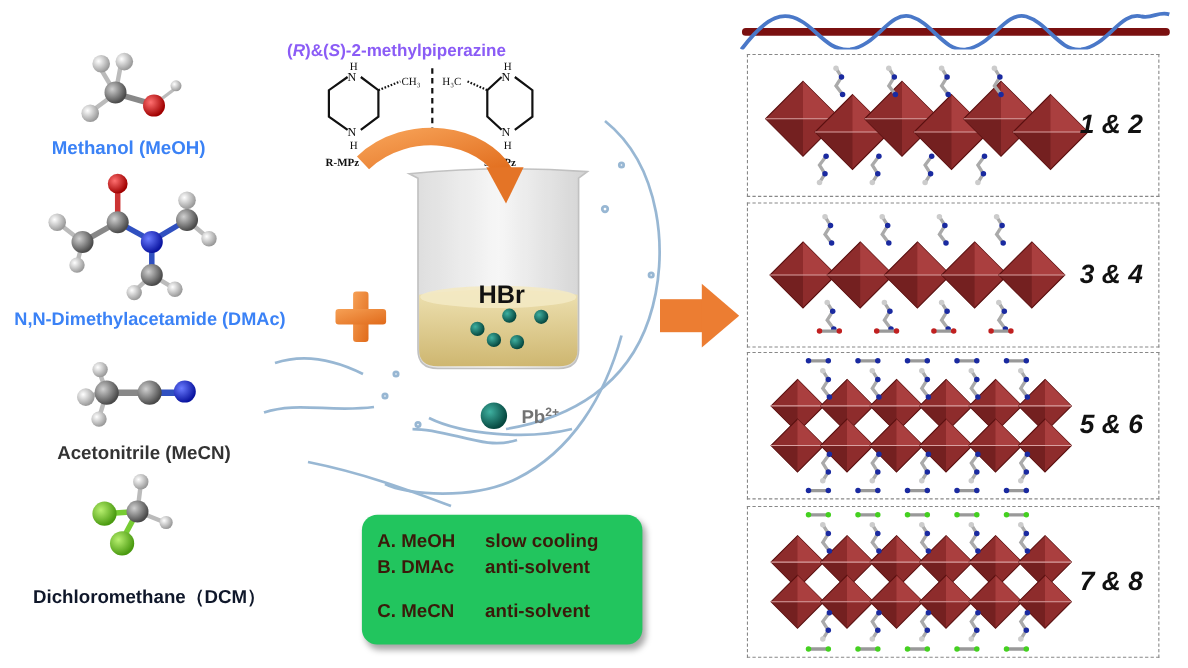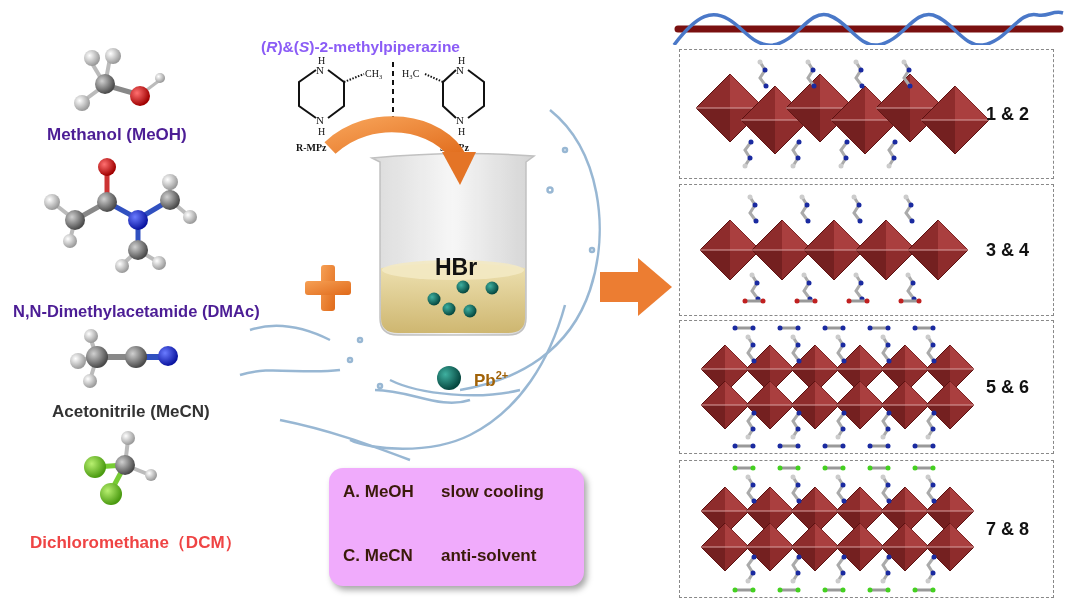--- a/index.html
+++ b/index.html
@@ -1,21 +1,21 @@
 <!DOCTYPE html>
 <html><head>
 <meta charset="utf-8">
 <style>
   html, body { margin:0; padding:0; background:#ffffff; }
   body { width:1080px; height:607px; position:relative; overflow:hidden; font-family:"Liberation Sans", sans-serif; }
   .abs { position:absolute; }
-  .label { font-weight:bold; color:#4c1d95; font-size:17px; white-space:nowrap; }
+  .label { font-weight:bold; color:#3b82f6; font-size:17px; white-space:nowrap; }
   .panel { position:absolute; left:679px; width:373px; border:1px dashed #888; background:#fff; }
-  .panel-label { position:absolute; right:24px; top:50%; transform:translateY(-50%); font-weight:bold; font-size:18px; color:#111; }
-  .cond-box { position:absolute; left:329px; top:468px; width:255px; height:118px; background:#f0abfc; border-radius:14px; box-shadow:3px 4px 6px rgba(0,0,0,0.35); }
+  .panel-label { position:absolute; right:14px; top:50%; transform:translateY(-50%); font-weight:bold; font-size:24px; color:#111;font-style:italic; }
+  .cond-box { position:absolute; left:329px; top:468px; width:255px; height:118px; background:#22c55e; border-radius:14px; box-shadow:3px 4px 6px rgba(0,0,0,0.35); }
   .cond-row { position:absolute; left:14px; font-weight:bold; font-size:17px; color:#3a1a0a; white-space:nowrap; }
   .cond-row .c1 { display:inline-block; width:98px; }
   svg text { font-family:"Liberation Sans", sans-serif; }
   .serif { font-family:"Liberation Serif", serif; }
 </style>
 </head>
 <body>
 
 <svg class="abs" style="left:0;top:0" width="330" height="607">
   <defs>
@@ -106,23 +106,23 @@
     <line x1="125" y1="465" x2="150" y2="475" stroke="#bbb" stroke-width="4"></line>
     <circle cx="128" cy="438" r="7" fill="url(#gH)"></circle>
     <circle cx="95" cy="467" r="11" fill="url(#gCl)"></circle>
     <circle cx="125" cy="465" r="10" fill="url(#gC)"></circle>
     <circle cx="151" cy="475" r="6" fill="url(#gH)"></circle>
     <circle cx="111" cy="494" r="11" fill="url(#gCl)"></circle>
   </g>
 </svg>
 
 <div class="abs label" style="left:47px;top:125px">Methanol (MeOH)</div>
-<div class="abs label" style="left:13px;top:302px;font-size:16.5px">N,N-Dimethylacetamide (DMAc)</div>
+<div class="abs label" style="left:13px;top:281px;font-size:16.5px">N,N-Dimethylacetamide (DMAc)</div>
 <div class="abs label" style="left:52px;top:402px;color:#333">Acetonitrile (MeCN)</div>
-<div class="abs label" style="left:30px;top:531px;color:#ef4444">Dichloromethane（DCM）</div>
+<div class="abs label" style="left:30px;top:531px;color:#0f172a">Dichloromethane（DCM）</div>
 
 <div class="abs" style="left:261px;top:38px;font-weight:bold;font-size:15.5px;color:#8b5cf6;white-space:nowrap">
   <span>(</span><i>R</i><span>)&amp;(</span><i>S</i><span>)-2-methylpiperazine</span>
 </div>
 
 <svg class="abs" style="left:280px;top:56px" width="230" height="100">
 
   <g stroke="#111" stroke-width="2" fill="none">
     <polyline points="36,14 19,26 19,50 36,62"></polyline>
     <polyline points="48,14 64,26 64,50 48,62"></polyline>
@@ -210,24 +210,25 @@
 
   <g>
     <rect x="380" y="182" width="40" height="30" fill="#ec7d32"></rect>
     <polygon points="418,168 452,197 418,226" fill="#ec7d32"></polygon>
   </g>
 
   <circle cx="229" cy="288" r="12" fill="url(#gPb2)"></circle>
 </svg>
 
 <div class="abs" style="left:435px;top:254px;font-weight:bold;font-size:23px;color:#111">HBr</div>
-<div class="abs" style="left:474px;top:369px;font-weight:bold;font-size:17px;color:#a16207;white-space:nowrap"><span>Pb</span><sup style="font-size:11px">2+</sup></div>
+<div class="abs" style="left:474px;top:369px;font-weight:bold;font-size:17px;color:#737373;white-space:nowrap"><span>Pb</span><sup style="font-size:11px">2+</sup></div>
 
 <div class="cond-box">
   <div class="cond-row" style="top:14px"><span class="c1">A. MeOH</span><span>slow cooling</span></div>
+  <div class="cond-row" style="top:38px"><span class="c1">B. DMAc</span><span>anti-solvent</span></div>
   <div class="cond-row" style="top:78px"><span class="c1">C. MeCN</span><span>anti-solvent</span></div>
 </div>
 
 <svg class="abs" style="left:668px;top:5px" width="400" height="40">
   <line x1="10" y1="24" x2="392" y2="24" stroke="#7a1010" stroke-width="7" stroke-linecap="round"></line>
   <path d="M6,40 C30,8 45,5 60,14 C75,22 85,42 105,40 C130,36 140,5 160,10 C180,16 190,42 210,40 C235,36 245,5 265,10 C285,16 295,42 315,40 C340,36 350,5 370,10 C380,12 385,5 395,8" fill="none" stroke="#4a78c8" stroke-width="3.5"></path>
 </svg>
 
 <div class="panel" style="top:49px;height:128px">
   <svg class="oct-chain" width="300" height="128" style="position:absolute;left:10px;top:0">

